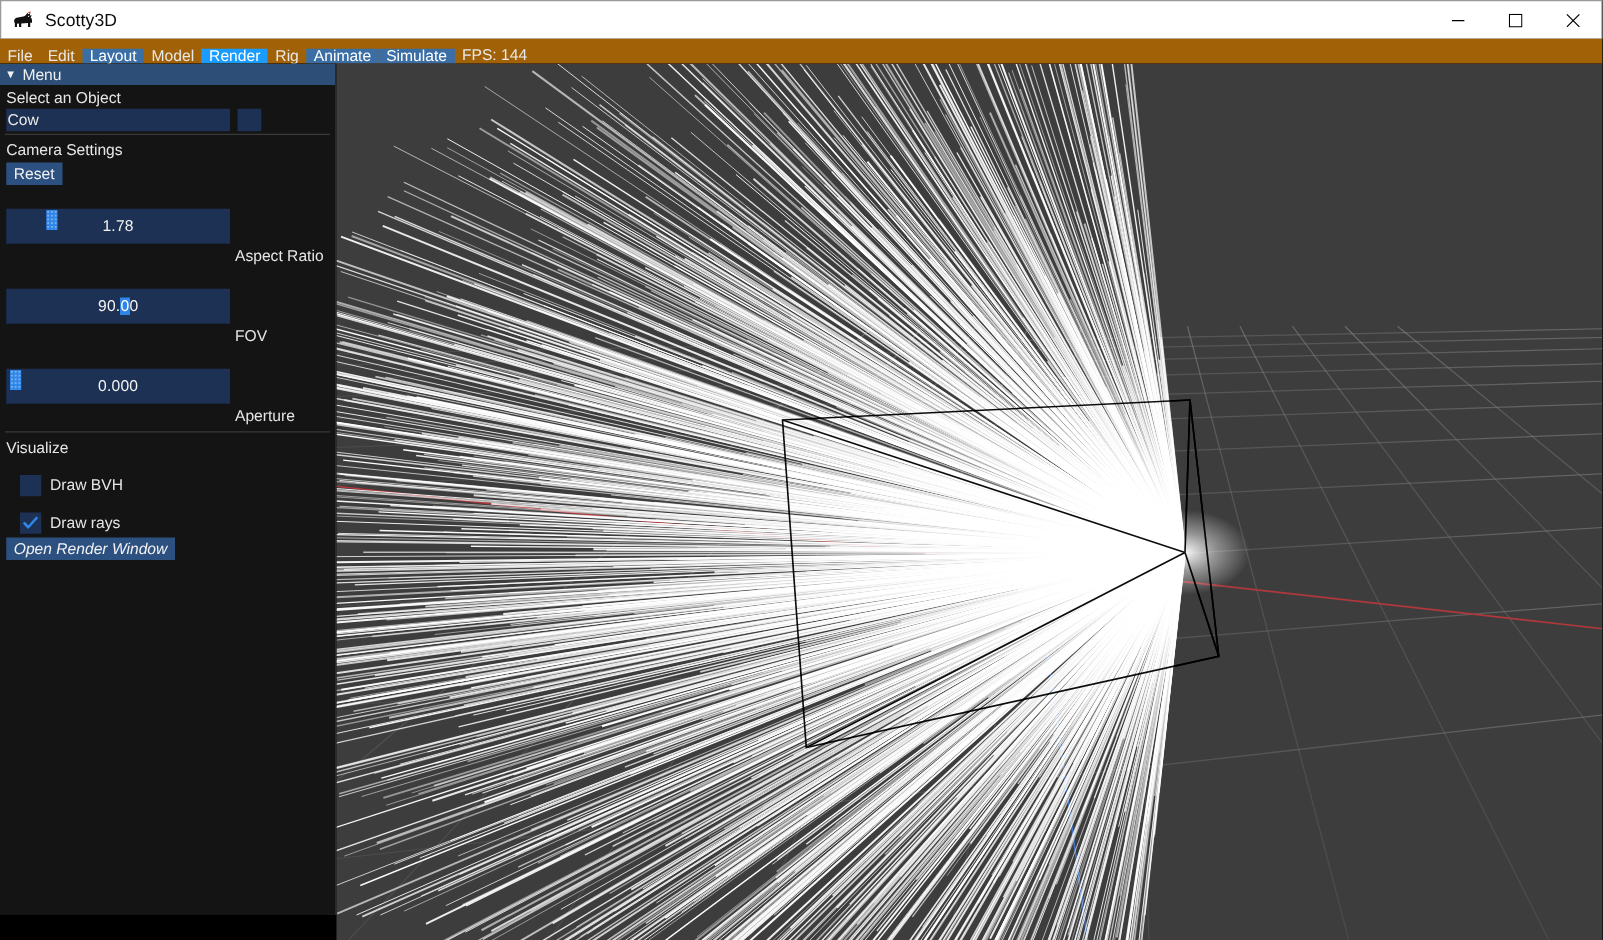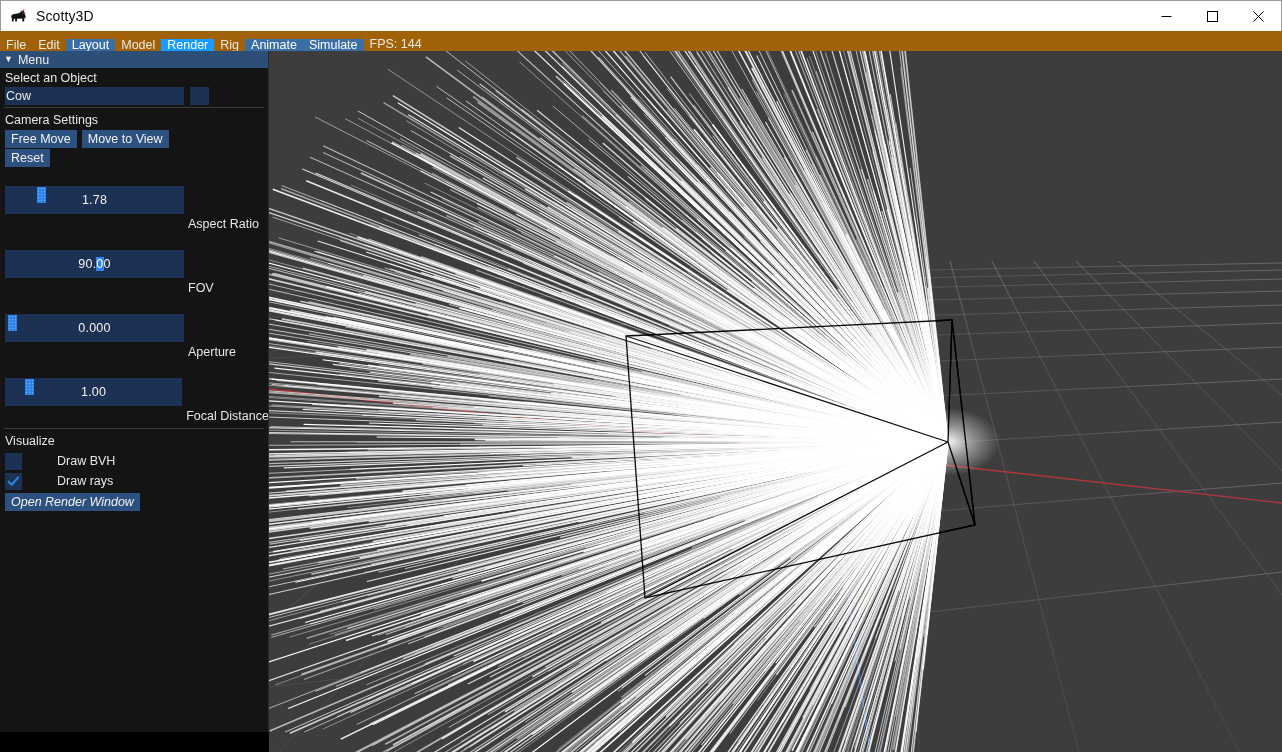--- a/index.html
+++ b/index.html
@@ -184,23 +184,22 @@
     color: #e6e6e6;
     font-size: 12.5px;
     white-space: nowrap;
     overflow: hidden;
     margin-top: 48px;
   }
 
   
   .cbrow {
     display: flex; align-items: center;
-    padding-left: 5px; margin-top: 2px;
+    padding-left: 16px; margin-top: 12px;
     height: 18px;
-    gap: 28px;
   }
   .cbox {
     width: 17px; height: 17px;
     background: #1c3153;
     margin-right: 7px;
     display: flex; align-items: center; justify-content: center;
     flex: 0 0 17px;
   }
   .cbox svg { display: block; }
   .cblabel { color: #e6e6e6; font-size: 12.5px; }
@@ -1868,24 +1867,20 @@
       <div class="sec-label">Select an Object</div>
       <div class="row">
         <div class="combo">Cow</div>
         <div class="combo-btn"></div>
       </div>
 
       <div class="sep"></div>
 
       <div class="sec-label">Camera Settings</div>
       <div class="btn-row">
-        <div class="btn">Free Move</div>
-        <div class="btn">Move to View</div>
-      </div>
-      <div class="btn-row">
         <div class="btn">Reset</div>
       </div>
 
       <div id="sliders">
           <div class="slider-row">
             <div class="slider">
               <div class="grab" style="left: 32px;"></div>
               <div class="val">1.78</div>
             </div>
             <div class="slider-label">Aspect Ratio</div>
@@ -1896,27 +1891,20 @@
             </div>
             <div class="slider-label">FOV</div>
           </div>
           <div class="slider-row">
             <div class="slider">
               <div class="grab" style="left: 3px;"></div>
               <div class="val">0.000</div>
             </div>
             <div class="slider-label">Aperture</div>
           </div>
-          <div class="slider-row">
-            <div class="slider">
-              <div class="grab" style="left: 20px;"></div>
-              <div class="val">1.00</div>
-            </div>
-            <div class="slider-label">Focal Distance</div>
-          </div>
         </div>
 
       <div class="sep" style="margin-top:5px;"></div>
 
       <div class="sec-label">Visualize</div>
 
       <div class="cbrow">
         <div class="cbox" id="cb-bvh"></div>
         <div class="cblabel">Draw BVH</div>
       </div>

